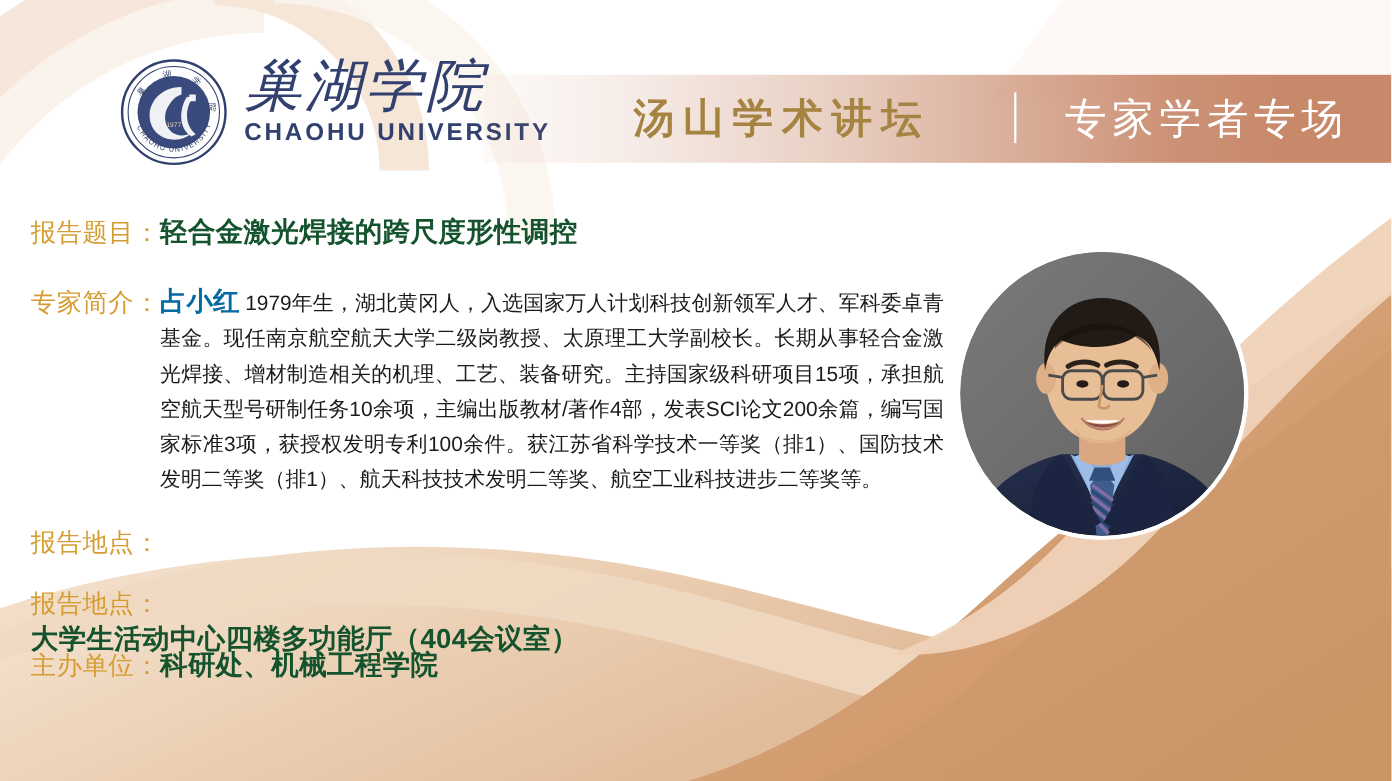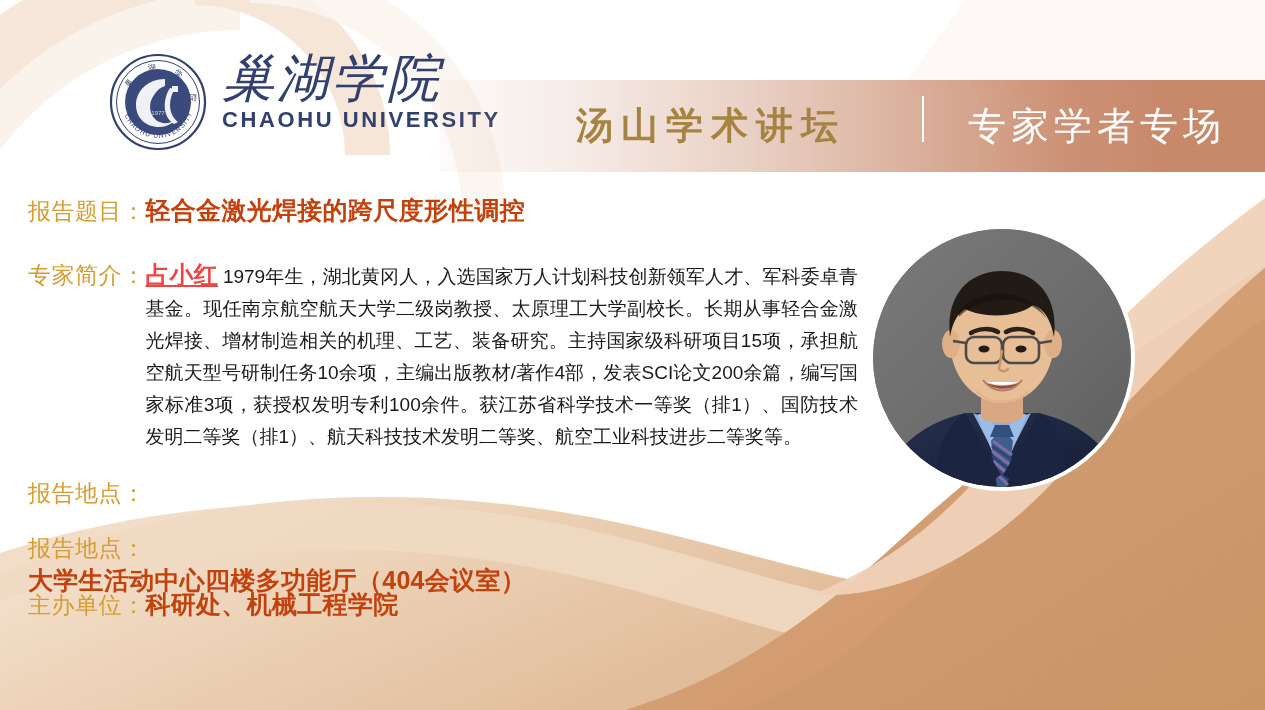--- a/index.html
+++ b/index.html
@@ -70,23 +70,23 @@
     font-weight: bold;
     color: #31406e;
     letter-spacing: 2.6px;
     margin-top: 2px;
     white-space: nowrap;
   }
 
   .banner {
     position: absolute;
     left: 440px;
-    top: 80px;
+    top: 68px;
     width: 825px;
-    height: 92px;
+    height: 80px;
     background: linear-gradient(to right,
         rgba(200,137,107,0.04) 0%,
         rgba(200,137,107,0.16) 16%,
         rgba(200,137,107,0.40) 38%,
         rgba(200,137,107,0.68) 58%,
         rgba(200,137,107,0.93) 76%,
         rgba(200,137,107,1) 88%,
         rgba(200,137,107,1) 100%);
   }
   .banner-inner {
@@ -146,21 +146,21 @@
   .label {
     font-size: 23px;
     font-weight: normal;
     color: #d59c31;
     white-space: nowrap;
     letter-spacing: 0.5px;
   }
   .value-bold {
     font-size: 25px;
     font-weight: bold;
-    color: #c2410c;
+    color: #14532d;
     white-space: nowrap;
     letter-spacing: 0.3px;
   }
 
   #row-title { left: 28px; top: 178px; }
   #row-time  { left: 28px; top: 462px; }
   #row-place { left: 28px; top: 517px; flex-direction: column; }
   #row-host  { left: 28px; top: 572px; }
 
   #row-bio {
@@ -179,23 +179,22 @@
     flex: 1 1 auto;
     font-size: 19px;
     color: #1a1a1a;
     line-height: 32px;
     text-align: justify;
     letter-spacing: 0px;
   }
   .bio-name {
     font-size: 24px;
     font-weight: bold;
-    color: #ef4444;
+    color: #0369a1;
     margin-right: 5px;
-    text-decoration: underline;
   }
 
   
   .portrait {
     position: absolute;
     left: 873px;
     top: 229px;
     width: 258px;
     height: 258px;
     border-radius: 50%;

